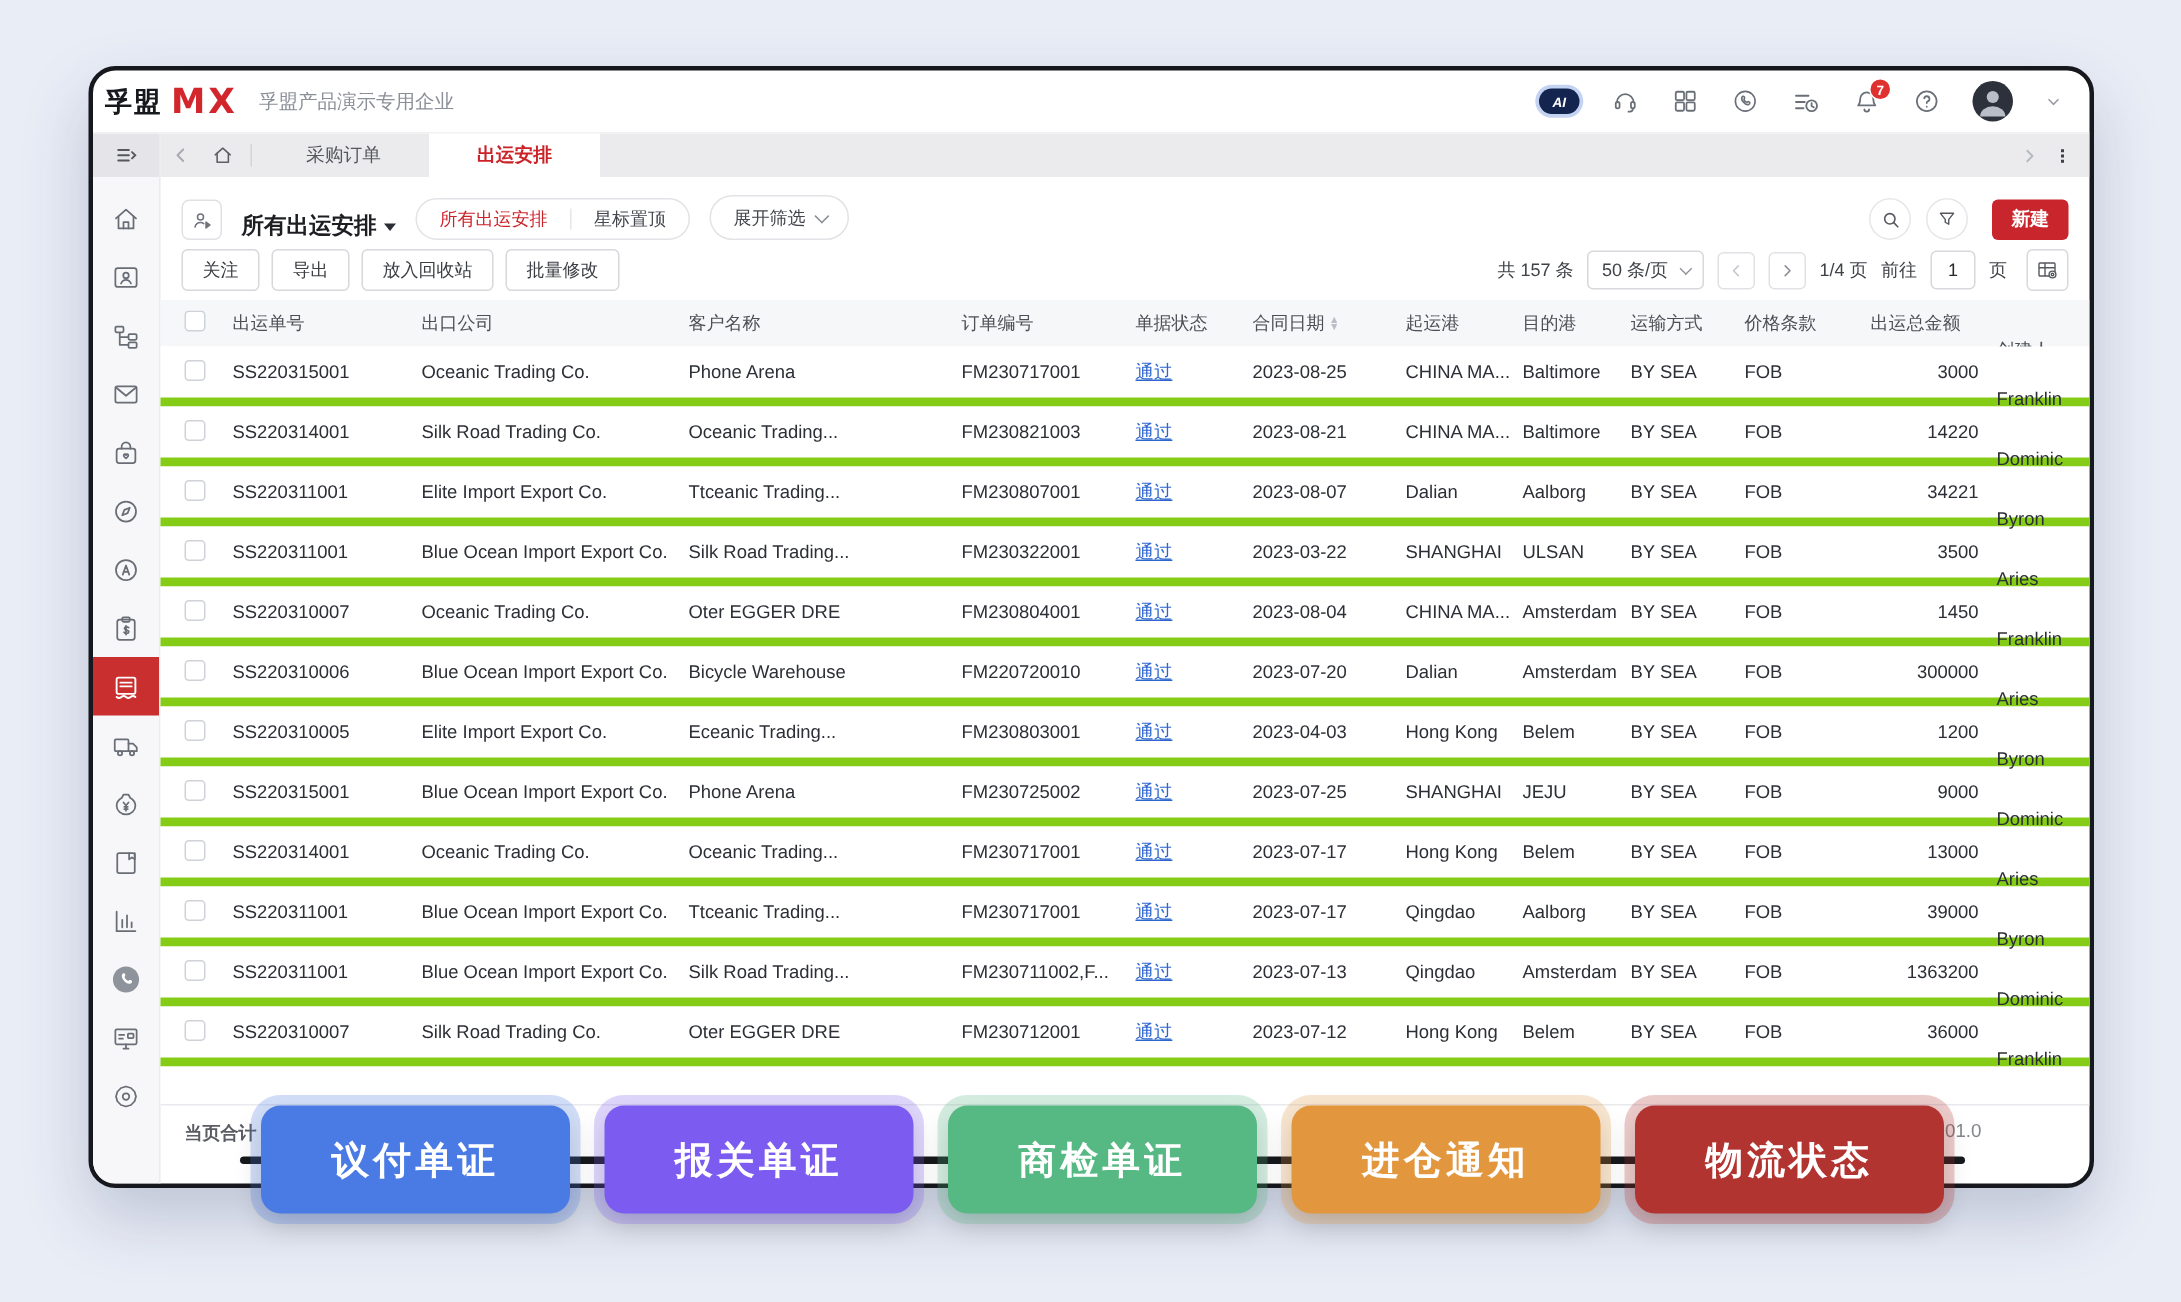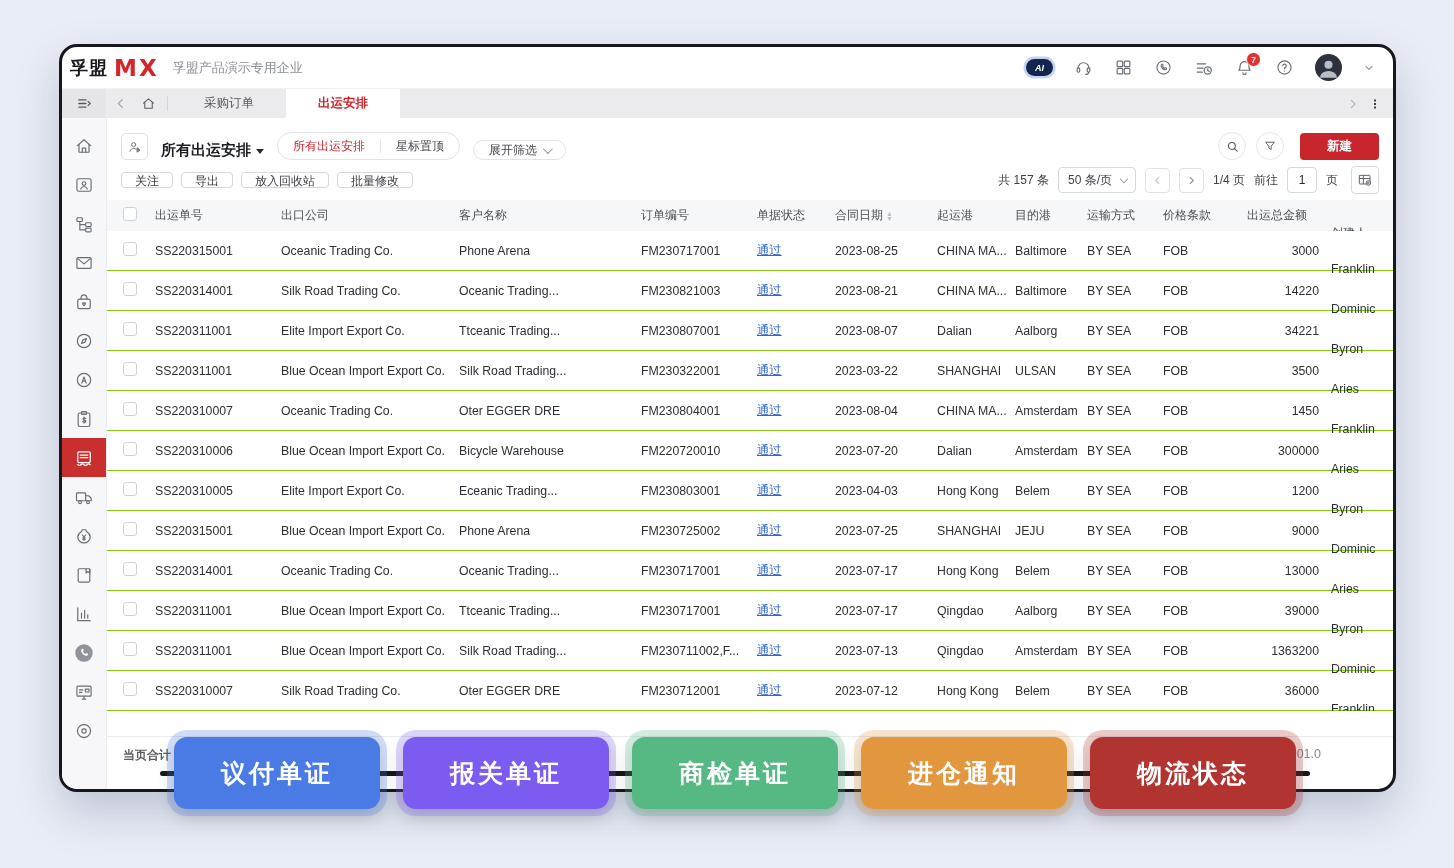--- a/index.html
+++ b/index.html
@@ -46,38 +46,38 @@
   .tab-right { margin-left:auto; display:flex; align-items:center; gap:10px; padding:0 12px; color:#9ea1a8; }
   
   .filter-row { height:42px; flex:0 0 42px; display:flex; align-items:flex-end; padding:0 14px; gap:13px; }
   .person-btn { width:27px; height:27px; border:1px solid #e1e1e5; border-radius:5px; display:flex; align-items:center; justify-content:center; color:#6f737b; background:#fff; }
   .view-title { font-size:15px; font-weight:bold; color:#1c1e22; display:flex; align-items:center; gap:5px; }
   .caret-dn { width:0; height:0; border-left:4.5px solid transparent; border-right:4.5px solid transparent; border-top:5.5px solid #2a2d33; margin-top:2px; }
   .pill-group { display:flex; align-items:center; border:1px solid #e3e3e7; border-radius:15px; height:28px; overflow:hidden; background:#fff; }
   .pill-seg { padding:0 15px; font-size:12px; color:#44474d; display:flex; align-items:center; height:100%; }
   .pill-seg.red { color:#cc2329; }
   .pill-div { width:1px; height:14px; background:#e6e6e9; }
-  .pill { display:flex; align-items:center; gap:6px; border:1px solid #e3e3e7; border-radius:15px; height:20px; padding:0 15px; font-size:12px; color:#44474d; background:#fff; }
+  .pill { display:flex; align-items:center; gap:6px; border:1px solid #e3e3e7; border-radius:15px; height:30px; padding:0 15px; font-size:12px; color:#44474d; background:#fff; }
   .chev { width:7px; height:7px; border-right:1.4px solid #8c8f96; border-bottom:1.4px solid #8c8f96; transform:rotate(45deg) translateY(-2px); }
   .filter-right { margin-left:auto; display:flex; align-items:center; gap:10px; }
   .circ-btn { width:28px; height:28px; border-radius:50%; border:1px solid #e6e6ea; background:#fff; display:flex; align-items:center; justify-content:center; color:#55585f; }
-  .new-btn { background:#c9252c; color:#fff; font-size:12.5px; font-weight:bold; border:none; border-radius:4px; height:27px; padding:0 27px; margin-left:6px; }
+  .new-btn { background:#c9252c; color:#fff; font-size:12.5px; font-weight:bold; border:none; border-radius:4px; height:27px; padding:0 13px; margin-left:6px; }
   
   .toolbar { height:40px; flex:0 0 40px; display:flex; align-items:center; padding:0 14px; gap:8px; }
-  .tb-btn { border:1px solid #d6d8dc; background:#fff; border-radius:4px; height:16px; padding:0 13px; font-size:12px; color:#3a3d42; }
+  .tb-btn { border:1px solid #d6d8dc; background:#fff; border-radius:4px; height:28px; padding:0 13px; font-size:12px; color:#3a3d42; }
   .pag { margin-left:auto; display:flex; align-items:center; gap:9px; font-size:12px; color:#3f4247; }
   .pag-select { border:1px solid #d6d8dc; border-radius:4px; height:26px; display:flex; align-items:center; gap:7px; padding:0 9px; background:#fff; }
   .nav-sq { width:25px; height:25px; border:1px solid #e2e2e6; border-radius:4px; display:flex; align-items:center; justify-content:center; color:#c6c8ce; background:#fff; }
   .nav-sq.next { color:#8d9097; }
   .goto-input { width:30px; height:26px; border:1px solid #d6d8dc; border-radius:4px; text-align:center; font-size:12px; color:#26282c; }
   .colset-btn { width:28px; height:28px; border:1px solid #d6d8dc; border-radius:4px; display:flex; align-items:center; justify-content:center; color:#55585f; background:#fff; margin-left:4px; }
   
   .thead, .tr { display:flex; align-items:center; }
   .thead { height:31px; flex:0 0 31px; background:#f6f7f9; font-size:12px; color:#4c4f55; }
-  .tr { height:40px; flex:0 0 40px; border-bottom:1px solid #84cc16; font-size:12.3px; color:#2c2f35; background:#fff; }
+  .tr { height:40px; flex:0 0 40px; border-bottom:6px solid #84cc16; font-size:12.3px; color:#2c2f35; background:#fff; }
   .thead > div, .tr > div { padding:0 6px; overflow:hidden; white-space:nowrap; }
   .thead > div:nth-of-type(1), .tr > div:nth-of-type(1) { width:42px; flex:0 0 42px; padding-left:16px; }
   .thead > div:nth-of-type(2), .tr > div:nth-of-type(2) { width:126px; flex:0 0 126px; }
   .thead > div:nth-of-type(3), .tr > div:nth-of-type(3) { width:178px; flex:0 0 178px; }
   .thead > div:nth-of-type(4), .tr > div:nth-of-type(4) { width:182px; flex:0 0 182px; }
   .thead > div:nth-of-type(5), .tr > div:nth-of-type(5) { width:116px; flex:0 0 116px; }
   .thead > div:nth-of-type(6), .tr > div:nth-of-type(6) { width:78px; flex:0 0 78px; }
   .thead > div:nth-of-type(7), .tr > div:nth-of-type(7) { width:102px; flex:0 0 102px; }
   .thead > div:nth-of-type(8), .tr > div:nth-of-type(8) { width:78px; flex:0 0 78px; }
   .thead > div:nth-of-type(9), .tr > div:nth-of-type(9) { width:72px; flex:0 0 72px; }

